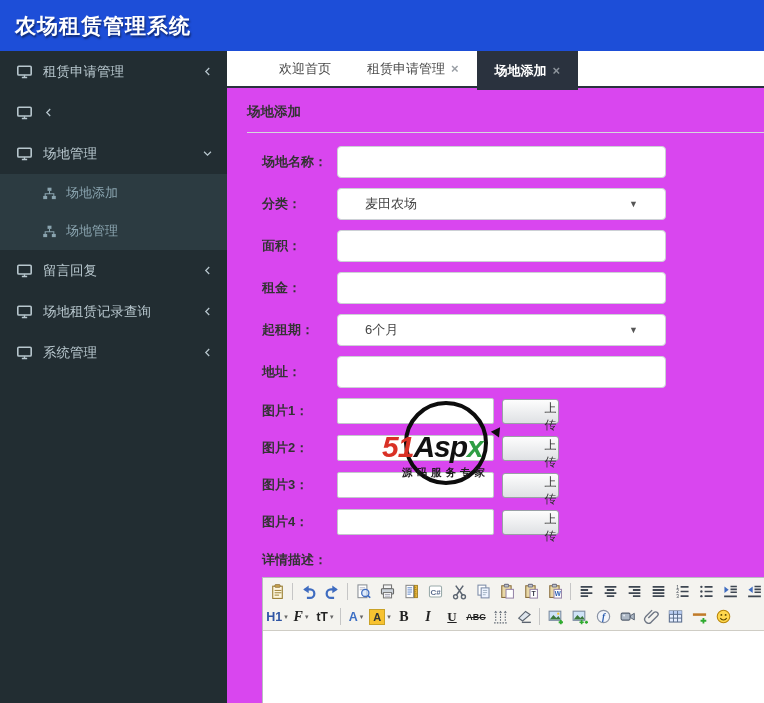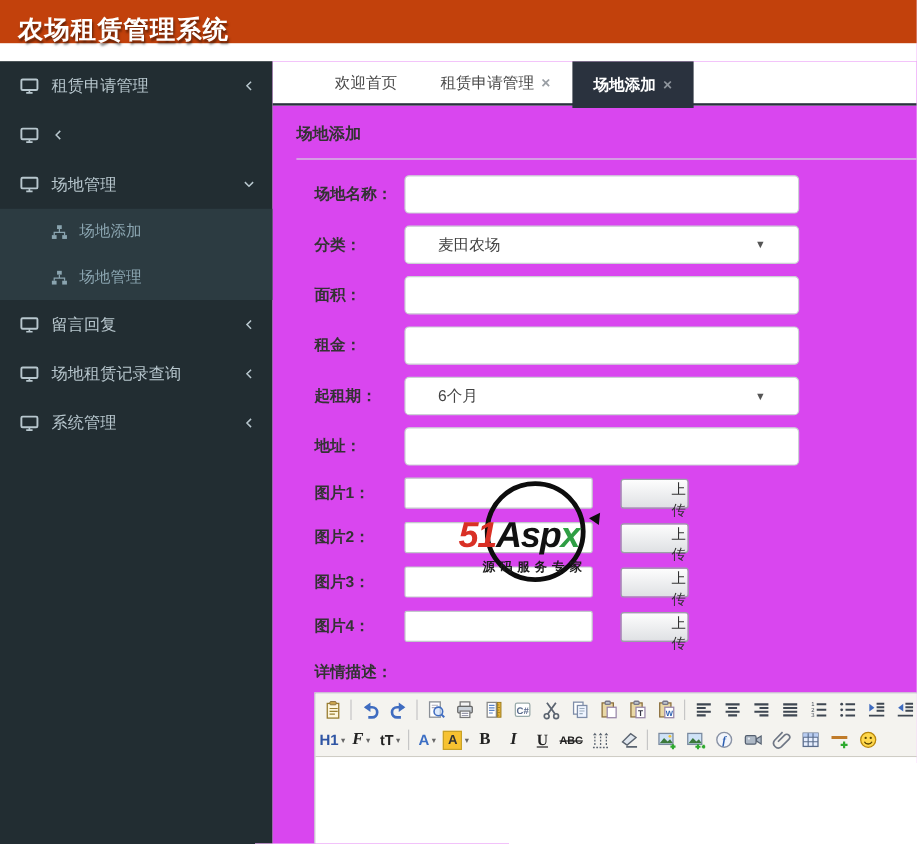--- a/index.html
+++ b/index.html
@@ -3,22 +3,22 @@
 <meta charset="utf-8">
 <style>
   * { box-sizing: border-box; margin: 0; padding: 0; }
   html,body { width:764px; height:703px; }
   body {
     position: relative; overflow: hidden; background:#fff;
     font-family: "Liberation Sans","DejaVu Sans",sans-serif;
   }
   
   .header {
-    position:absolute; left:0; top:0; width:764px; height:36px;
-    background:#c2410c; z-index:10;
+    position:absolute; left:0; top:0; width:764px; height:51px;
+    background:#1d4ed8; z-index:10;
   }
   .header .title {
     color:#fff; font-size:21px; font-weight:bold; line-height:51px;
     padding-left:15px; letter-spacing:1px;
     text-shadow:1px 2px 2px rgba(0,0,0,.5);
   }
   
   .sidebar {
     position:absolute; left:0; top:51px; width:227px; bottom:0;
     background:#222d32; z-index:5;
@@ -73,21 +73,21 @@
     width:329px; height:32px; border:1px solid #ccd0d5; border-radius:4px;
     background:#fff; font-size:13px; padding:0 27px; color:#444;
     display:flex; align-items:center; justify-content:space-between; cursor:pointer;
   }
   .tselect .sel-arrow { font-size:9px; color:#555; }
   .upinput {
     width:157px; height:26px; border:1px solid #c3c7cc; border-radius:2px;
     background:#fff; padding:0 6px; font-size:12px; outline:none; font-family:inherit;
   }
   .upbtn {
-    margin-left:23px; height:25px; width:57px;
+    margin-left:8px; height:25px; width:57px;
     border:1px solid #9aa0a6; border-radius:3px;
     background:linear-gradient(#fdfdfd,#dfe1e4);
     font-size:12px; color:#333; cursor:pointer; font-family:inherit;padding-left:40px;
   }
   .frow.label-only { margin-top:16px; margin-bottom:8px; }
   
   .editor { width:645px; border:1px solid #b9bcc0; background:#fff; }
   .toolbar { background:#f4f3ef; border-bottom:1px solid #cfcdc5; padding:1px 2px; }
   .trow { display:flex; align-items:center; height:25px; }
   .tbi {

